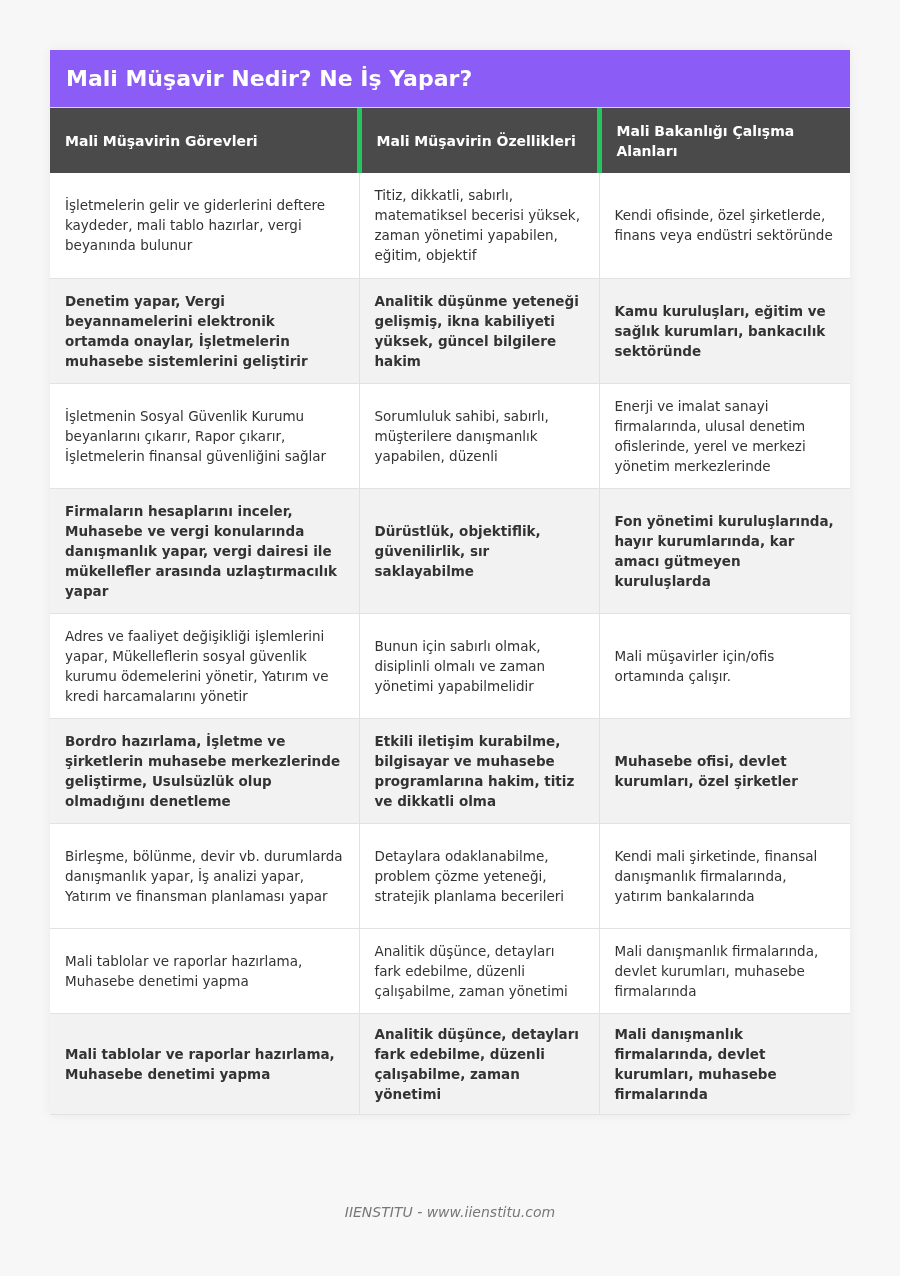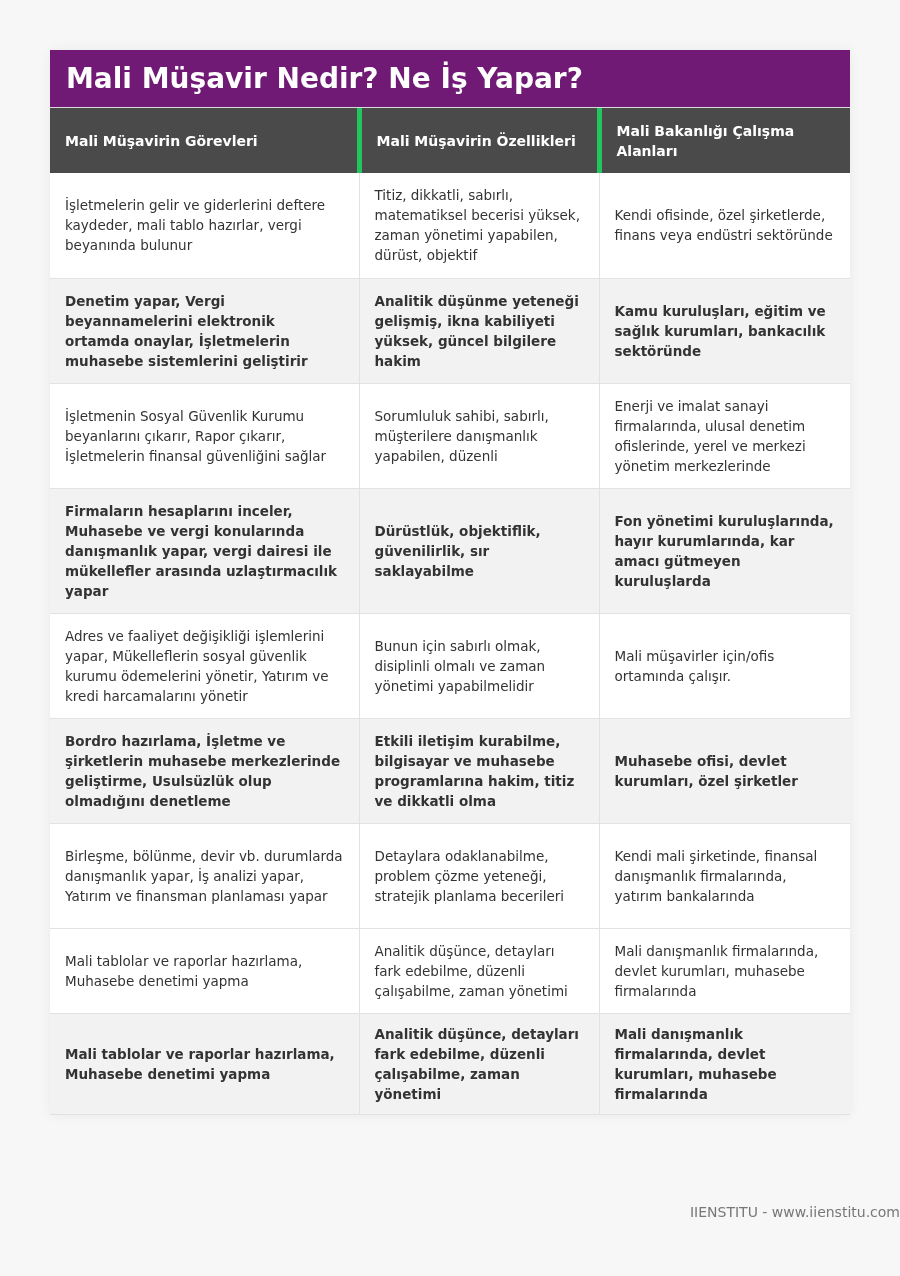--- a/index.html
+++ b/index.html
@@ -17,27 +17,27 @@
     }
     .card {
       position: absolute;
       left: 50px;
       top: 50px;
       width: 800px;
       background: #ffffff;
       box-shadow: 0 0 12px rgba(0,0,0,0.06);
     }
     .title-bar {
-      background: #701a75;
+      background: #8b5cf6;
       color: #ffffff;
       height: 58px;
       display: flex;
       align-items: center;
       padding-left: 16px;
-      font-size: 28px;
+      font-size: 22px;
       font-weight: bold;
       border-bottom: 1px solid #d9d9d9;
       box-sizing: border-box;
     }
     table {
       width: 800px;
       border-collapse: collapse;
       table-layout: fixed;
     }
     th {
@@ -68,23 +68,24 @@
     tr.odd td { background: #ffffff; }
     tr.even td { background: #f2f2f2; font-weight: bold; }
     col.c1 { width: 309px; }
     col.c2 { width: 240px; }
     col.c3 { width: 251px; }
     .footer {
       position: absolute;
       top: 1204px;
       left: 0;
       width: 900px;
-      text-align: right;
+      text-align: center;
       color: #777777;
       font-size: 14px;
+      font-style: italic;
     }
   </style>
 </head>
 <body>
 
 <div class="page">
   <div class="card">
     <div class="title-bar">Mali Müşavir Nedir? Ne İş Yapar?</div>
     <table>
       <colgroup>
@@ -95,21 +96,21 @@
       <thead>
         <tr>
           <th>Mali Müşavirin Görevleri</th>
           <th>Mali Müşavirin Özellikleri</th>
           <th>Mali Bakanlığı Çalışma Alanları</th>
         </tr>
       </thead>
       <tbody>
         <tr class="odd" style="height:105px">
           <td>İşletmelerin gelir ve giderlerini deftere kaydeder, mali tablo hazırlar, vergi beyanında bulunur</td>
-          <td>Titiz, dikkatli, sabırlı, matematiksel becerisi yüksek, zaman yönetimi yapabilen, dürüst, objektif</td>
+          <td>Titiz, dikkatli, sabırlı, matematiksel becerisi yüksek, zaman yönetimi yapabilen, eğitim, objektif</td>
           <td>Kendi ofisinde, özel şirketlerde, finans veya endüstri sektöründe</td>
         </tr>
         <tr class="even" style="height:105px">
           <td>Denetim yapar, Vergi beyannamelerini elektronik ortamda onaylar, İşletmelerin muhasebe sistemlerini geliştirir</td>
           <td>Analitik düşünme yeteneği gelişmiş, ikna kabiliyeti yüksek, güncel bilgilere hakim</td>
           <td>Kamu kuruluşları, eğitim ve sağlık kurumları, bankacılık sektöründe</td>
         </tr>
         <tr class="odd" style="height:105px">
           <td>İşletmenin Sosyal Güvenlik Kurumu beyanlarını çıkarır, Rapor çıkarır, İşletmelerin finansal güvenliğini sağlar</td>
           <td>Sorumluluk sahibi, sabırlı, müşterilere danışmanlık yapabilen, düzenli</td>

